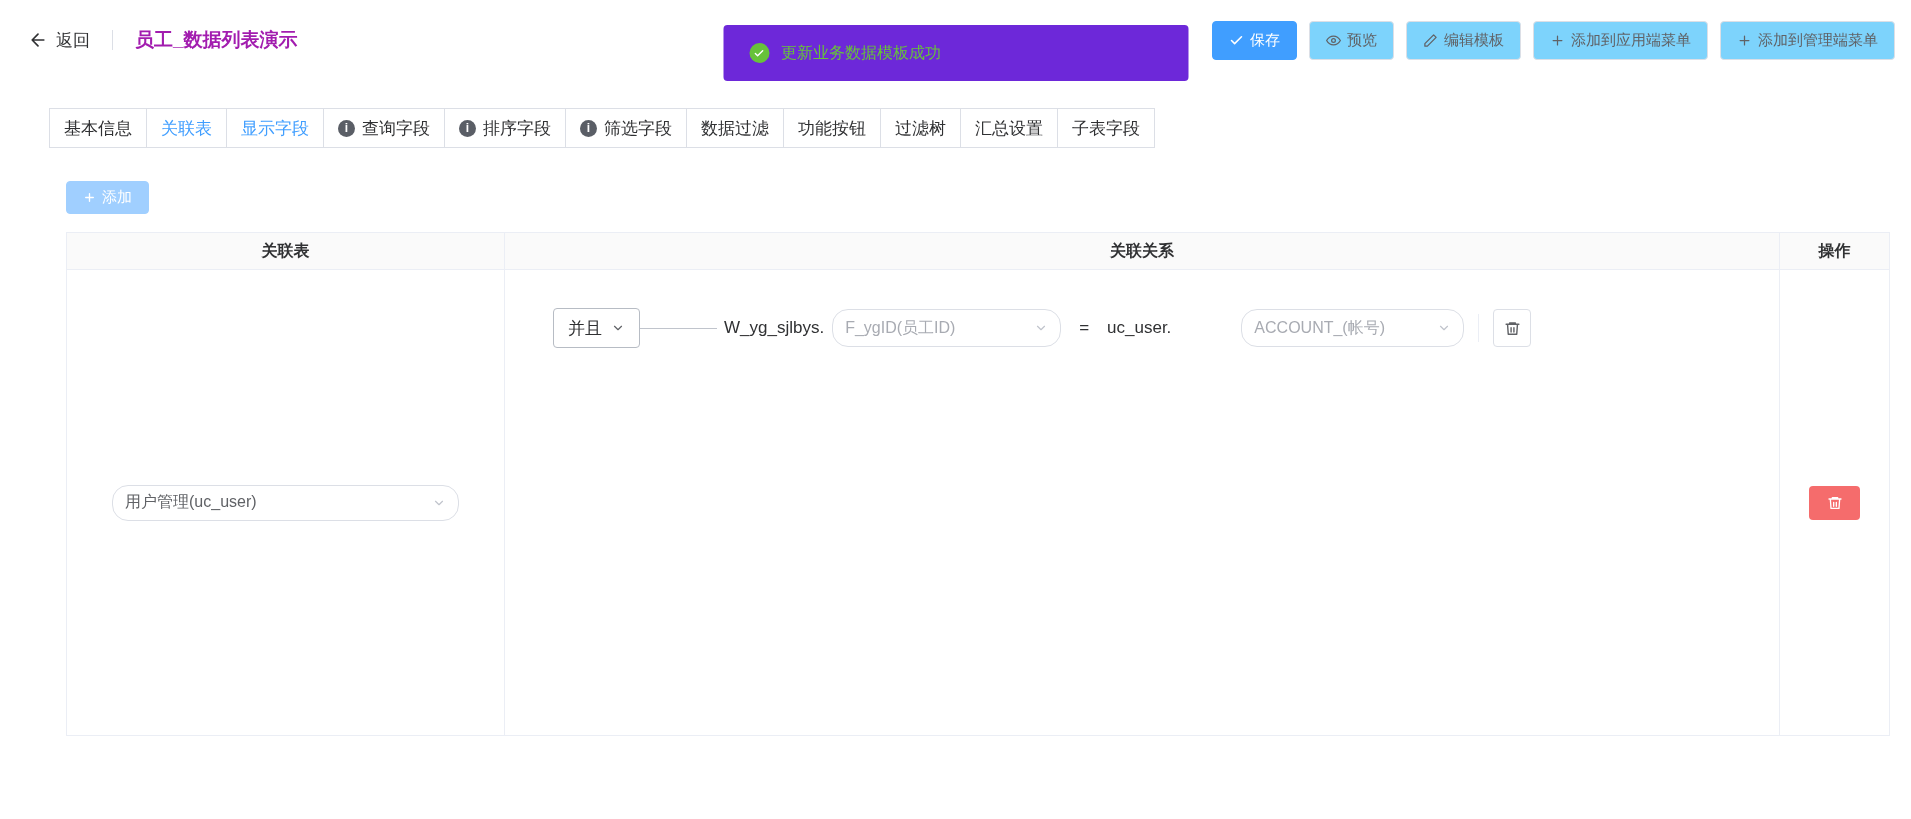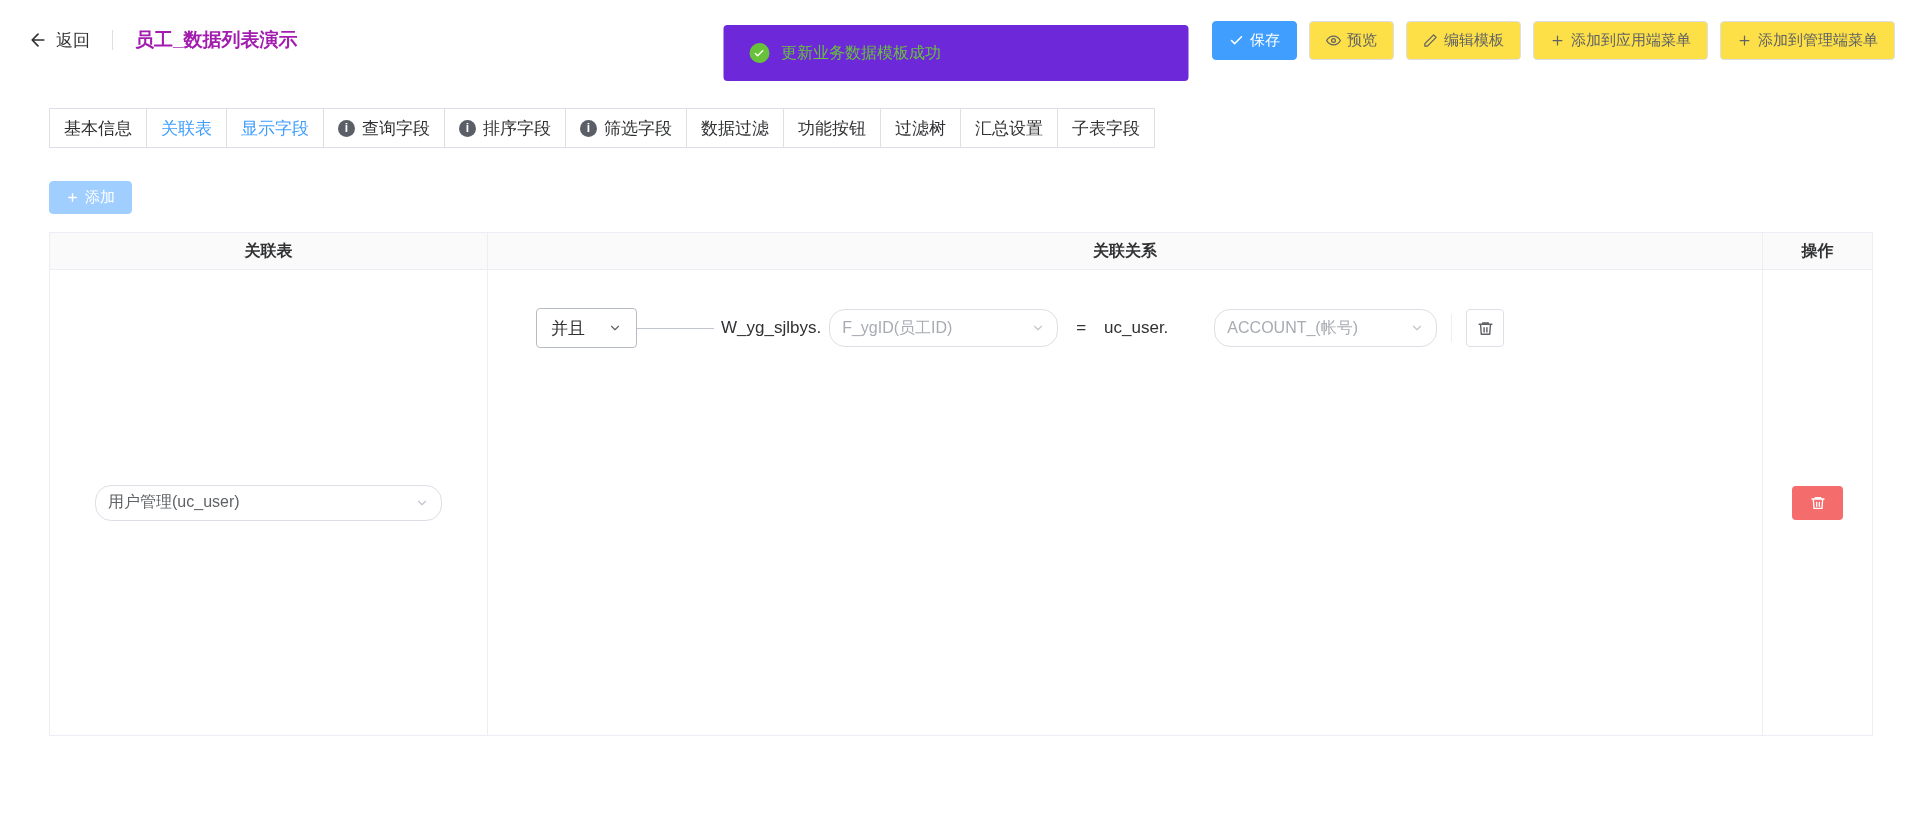--- a/index.html
+++ b/index.html
@@ -7,21 +7,21 @@
               font-family:"Liberation Sans","DejaVu Sans",sans-serif; color:#303133; }
 
   
   .header { position:relative; height:80px; display:flex; align-items:center; padding:0 16px 0 28px; }
   .back { display:flex; align-items:center; gap:8px; font-size:17px; color:#303133; background:none; border:none; cursor:pointer; }
   .back svg { width:20px; height:20px; stroke:#303133; }
   .hdr-divider { width:1px; height:20px; background:#dcdfe6; margin:0 22px; }
   .page-title { font-size:19px; font-weight:600; color:#a21caf; }
   .hdr-actions { margin-left:auto; display:flex; gap:12px; }
   .btn { display:inline-flex; align-items:center; gap:6px; height:39px; padding:0 16px;
-         border:1px solid #dcdfe6; border-radius:4px; background:#fde047; font-size:15px;
+         border:1px solid #dcdfe6; border-radius:4px; background:#7dd3fc; font-size:15px;
          color:#606266; cursor:pointer; white-space:nowrap; }
   .btn svg { width:15px; height:15px; stroke:currentColor; }
   .btn-primary { background:#409eff; border-color:#409eff; color:#fff; }
 
   
   .toast { position:absolute; top:25px; left:50%; transform:translateX(-50%);
            min-width:465px; height:56px; display:flex; align-items:center; gap:12px;
            padding:0 26px; background:#6d28d9; border-radius:4px; z-index:5; }
   .toast-icon { width:20px; height:20px; border-radius:50%; background:#67c23a; color:#fff;
                 display:flex; align-items:center; justify-content:center; flex:none; }
@@ -33,21 +33,21 @@
   .tab { display:flex; align-items:center; gap:7px; height:40px; padding:0 14px;
          border:1px solid #dcdfe6; margin-left:-1px; background:#fff; font-size:17px;
          color:#303133; cursor:pointer; white-space:nowrap; }
   .tab:first-child { margin-left:0; }
   .tab.active, .tab.highlight { color:#409eff; }
   .info-dot { width:17px; height:17px; border-radius:50%; background:#5a5e66; color:#fff;
               font-size:12px; font-weight:700; display:flex; align-items:center;
               justify-content:center; line-height:1; }
 
   
-  .panel { padding:33px 38px 0 49px; }
+  .panel { padding:33px 38px 0 66px; }
   .add-btn { display:inline-flex; align-items:center; gap:6px; height:33px; padding:0 16px;
              background:#a0cfff; border:1px solid #a0cfff; color:#fff; font-size:15px;
              border-radius:4px; cursor:pointer; }
   .add-btn svg { width:13px; height:13px; stroke:#fff; }
 
   
   .rel-table { width:1824px; margin-top:18px; }
   .t-header { display:flex; height:38px; background:#fafafa; border:1px solid #ebeef5; }
   .th { display:flex; align-items:center; justify-content:center; font-size:16px;
         font-weight:700; color:#303133; border-right:1px solid #ebeef5; }
@@ -67,30 +67,30 @@
             height:36px; padding:0 12px; border:1px solid #dcdfe6; border-radius:16px;
             background:#fff; font-size:16px; color:#606266; cursor:pointer; }
   .select .chev { display:flex; }
   .select .chev svg { width:14px; height:14px; stroke:#c0c4cc; }
   .table-select { width:347px; }
   .field-select { height:38px; color:#a8abb2; }
   .field-select-left { width:229px; }
   .field-select-right { width:223px;margin-left:42px; }
 
   .cond-group { display:flex; align-items:center; }
-  .op-box { display:flex; align-items:center; gap:23px; height:40px; padding:0 14px;
+  .op-box { display:flex; align-items:center; gap:9px; height:40px; padding:0 14px;
             border:1px solid #b7bcc4; border-radius:4px; background:#fff; font-size:17px;
             color:#303133; cursor:pointer; }
   .op-box svg { width:14px; height:14px; stroke:#606266; }
   .connector { width:77px; height:1px; background:#c0c4cc; }
   .cond-row { display:flex; align-items:center; margin-left:7px; }
   .lbl { font-size:17px; color:#303133; }
   .left-table-lbl { margin-right:8px; }
   .eq { margin:0 18px; font-size:17px; color:#303133; }
-  .right-table-lbl { margin:0 4px 0 0; }
+  .right-table-lbl { margin:0 28px 0 0; }
   .cond-divider { width:1px; height:28px; background:#ebeef5; margin:0 14px; }
   .icon-btn { width:38px; height:38px; display:flex; align-items:center; justify-content:center;
               border:1px solid #dcdfe6; border-radius:4px; background:#fff; color:#606266; cursor:pointer; }
   .icon-btn svg { width:17px; height:17px; stroke:currentColor; }
   .danger-btn { width:51px; height:34px; display:flex; align-items:center; justify-content:center;
                 background:#f56c6c; border:none; border-radius:4px; color:#fff; cursor:pointer; }
   .danger-btn svg { width:16px; height:16px; stroke:#fff; }
 </style>
 </head>
 <body>

